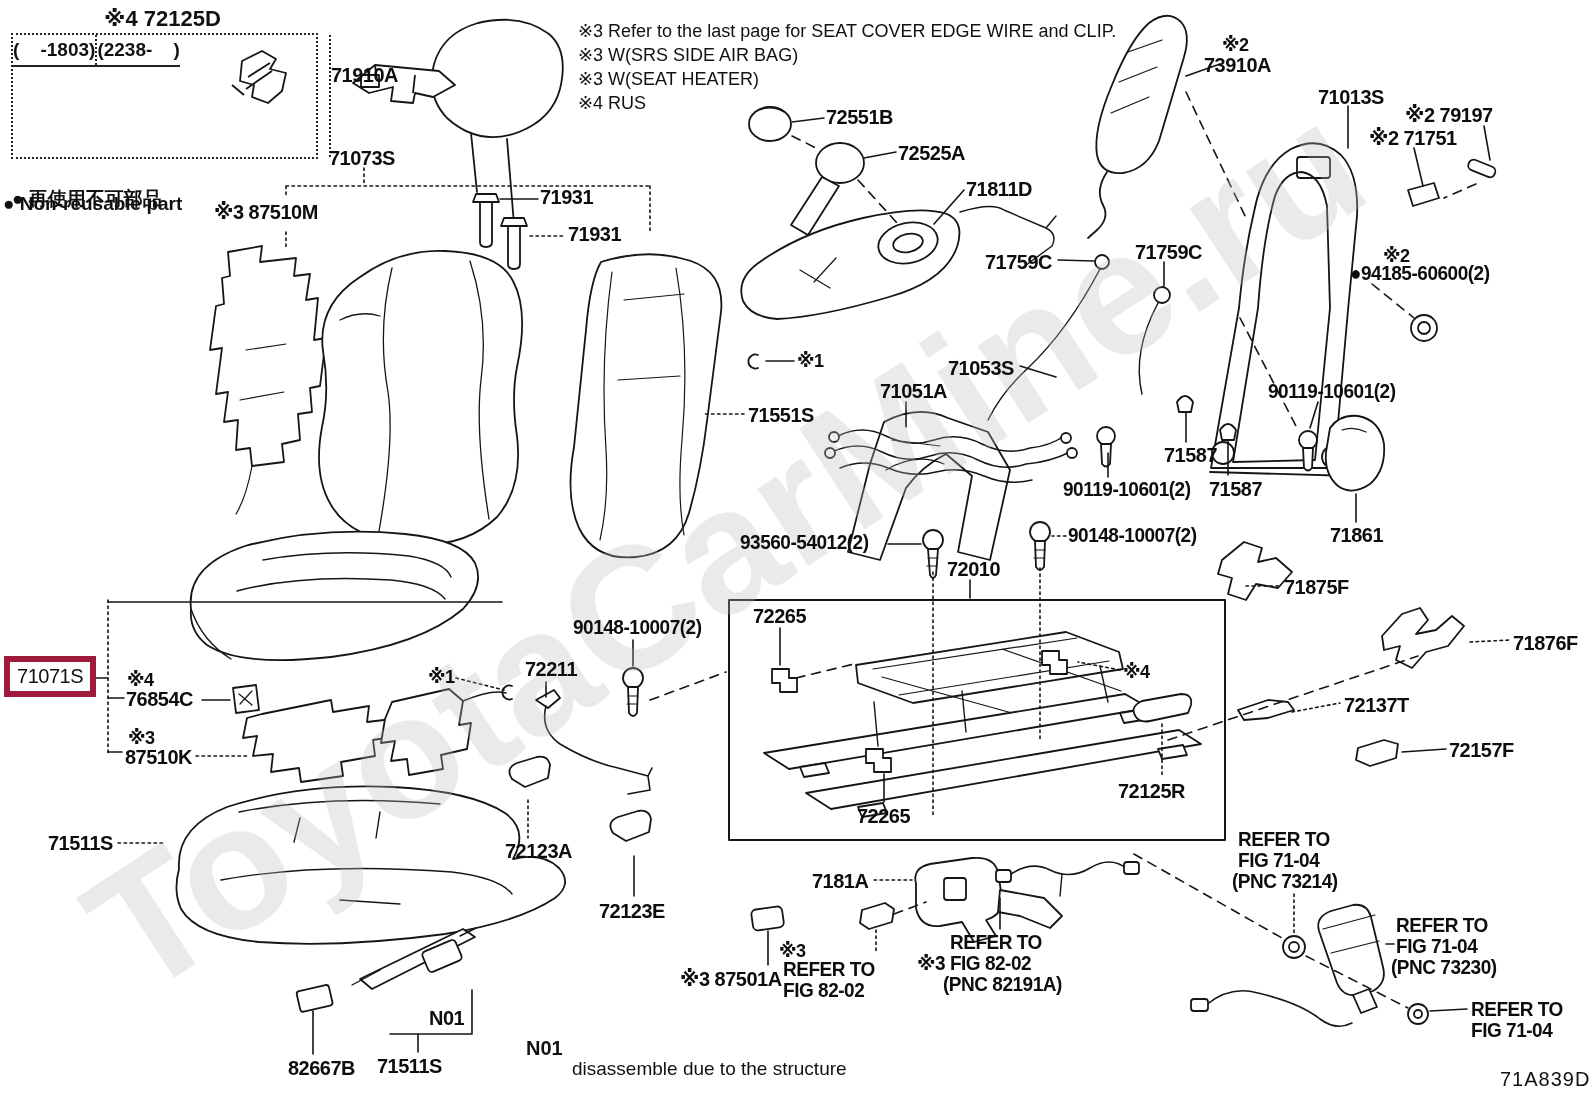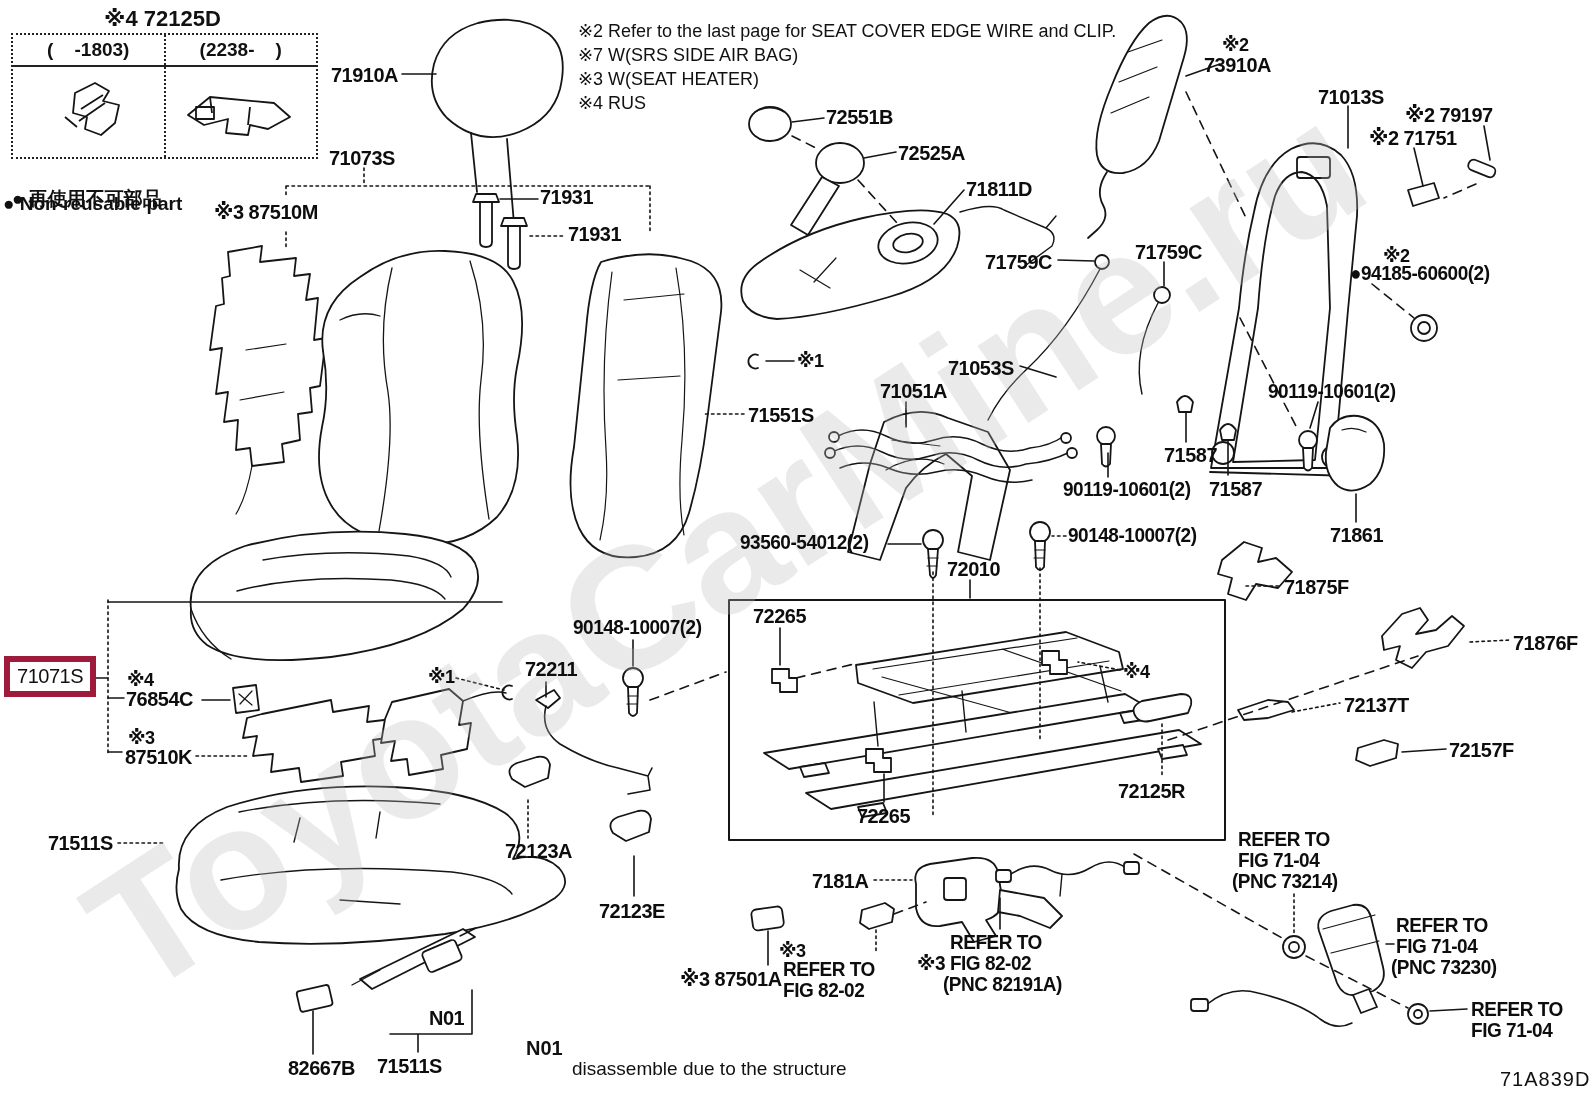--- a/index.html
+++ b/index.html
@@ -3,21 +3,21 @@
 <meta charset="utf-8">
 <style>
   html,body{margin:0;padding:0;background:#fff;}
   .stage{position:relative;width:1592px;height:1099px;background:#ffffff;overflow:hidden;
          font-family:"Liberation Sans","DejaVu Sans",sans-serif;color:#111;}
   svg.art{position:absolute;left:0;top:0;}
   .part-label{position:absolute;font-weight:bold;font-size:21px;line-height:1.05;white-space:pre;
               letter-spacing:-0.5px;transform:scaleX(.95);transform-origin:left top;color:#0d0d0d;}
   .legend-title{position:absolute;left:104px;top:6px;font-size:22px;font-weight:bold;white-space:pre;}
   .legend-table{position:absolute;left:11px;top:33px;width:303px;height:122px;border:2px dotted #222;
-                display:flex;flex-direction:column;background:#fff;}
+                display:flex;flex-direction:row;background:#fff;}
   .legend-head{display:flex;height:30px;border-bottom:2px solid #222;}
   .legend-cellh{flex:1;display:flex;align-items:center;justify-content:center;font-size:19px;
                 font-weight:bold;white-space:pre;}
   .legend-cellh.first{border-right:2px dotted #222;}
   .legend-body{flex:1;display:flex;}
   .legend-cell{flex:1;position:relative;}
   .legend-cell.first{border-right:2px dotted #222;}
   .bullet-note{position:absolute;font-size:19px;font-weight:600;white-space:pre;}
   .top-note{position:absolute;left:578px;font-size:18px;white-space:pre;}
   .footnote-code{position:absolute;left:526px;top:1037px;font-size:20px;font-weight:bold;}
@@ -233,22 +233,22 @@
             <path fill="none" d="M44,30 L46,46 M84,40 L82,58 M30,40 h18 v12 h-18 Z"></path>
           </g>
         </svg>
       </div>
     </div>
   </div>
 
   <div class="bullet-note" style="left:12px;top:166px;margin-top:20px;">● 再使用不可部品</div>
   <div class="bullet-note" style="left:3px;top:193px;">● Non-reusable part</div>
 
-  <div class="top-note" style="top:20px;">※2 Refer to the last page for SEAT COVER EDGE WIRE and CLIP.</div>
-  <div class="top-note" style="top:44px;">※7 W(SRS SIDE AIR BAG)</div>
+  <div class="top-note" style="top:20px;">※3 Refer to the last page for SEAT COVER EDGE WIRE and CLIP.</div>
+  <div class="top-note" style="top:44px;">※3 W(SRS SIDE AIR BAG)</div>
   <div class="top-note" style="top:68px;">※3 W(SEAT HEATER)</div>
   <div class="top-note" style="top:92px;text-align:center;">※4 RUS</div>
 
   <div class="highlight-box" style="border-color: rgb(158, 27, 60);">71071S</div>
 
   <div>
       <div class="part-label" style="left: 331px; top: 64px;">71910A</div>
       <div class="part-label" style="left: 329px; top: 147px;">71073S</div>
       <div class="part-label" style="left: 214px; top: 201px;">※3 87510M</div>
       <div class="part-label" style="left: 540px; top: 186px;">71931</div>

